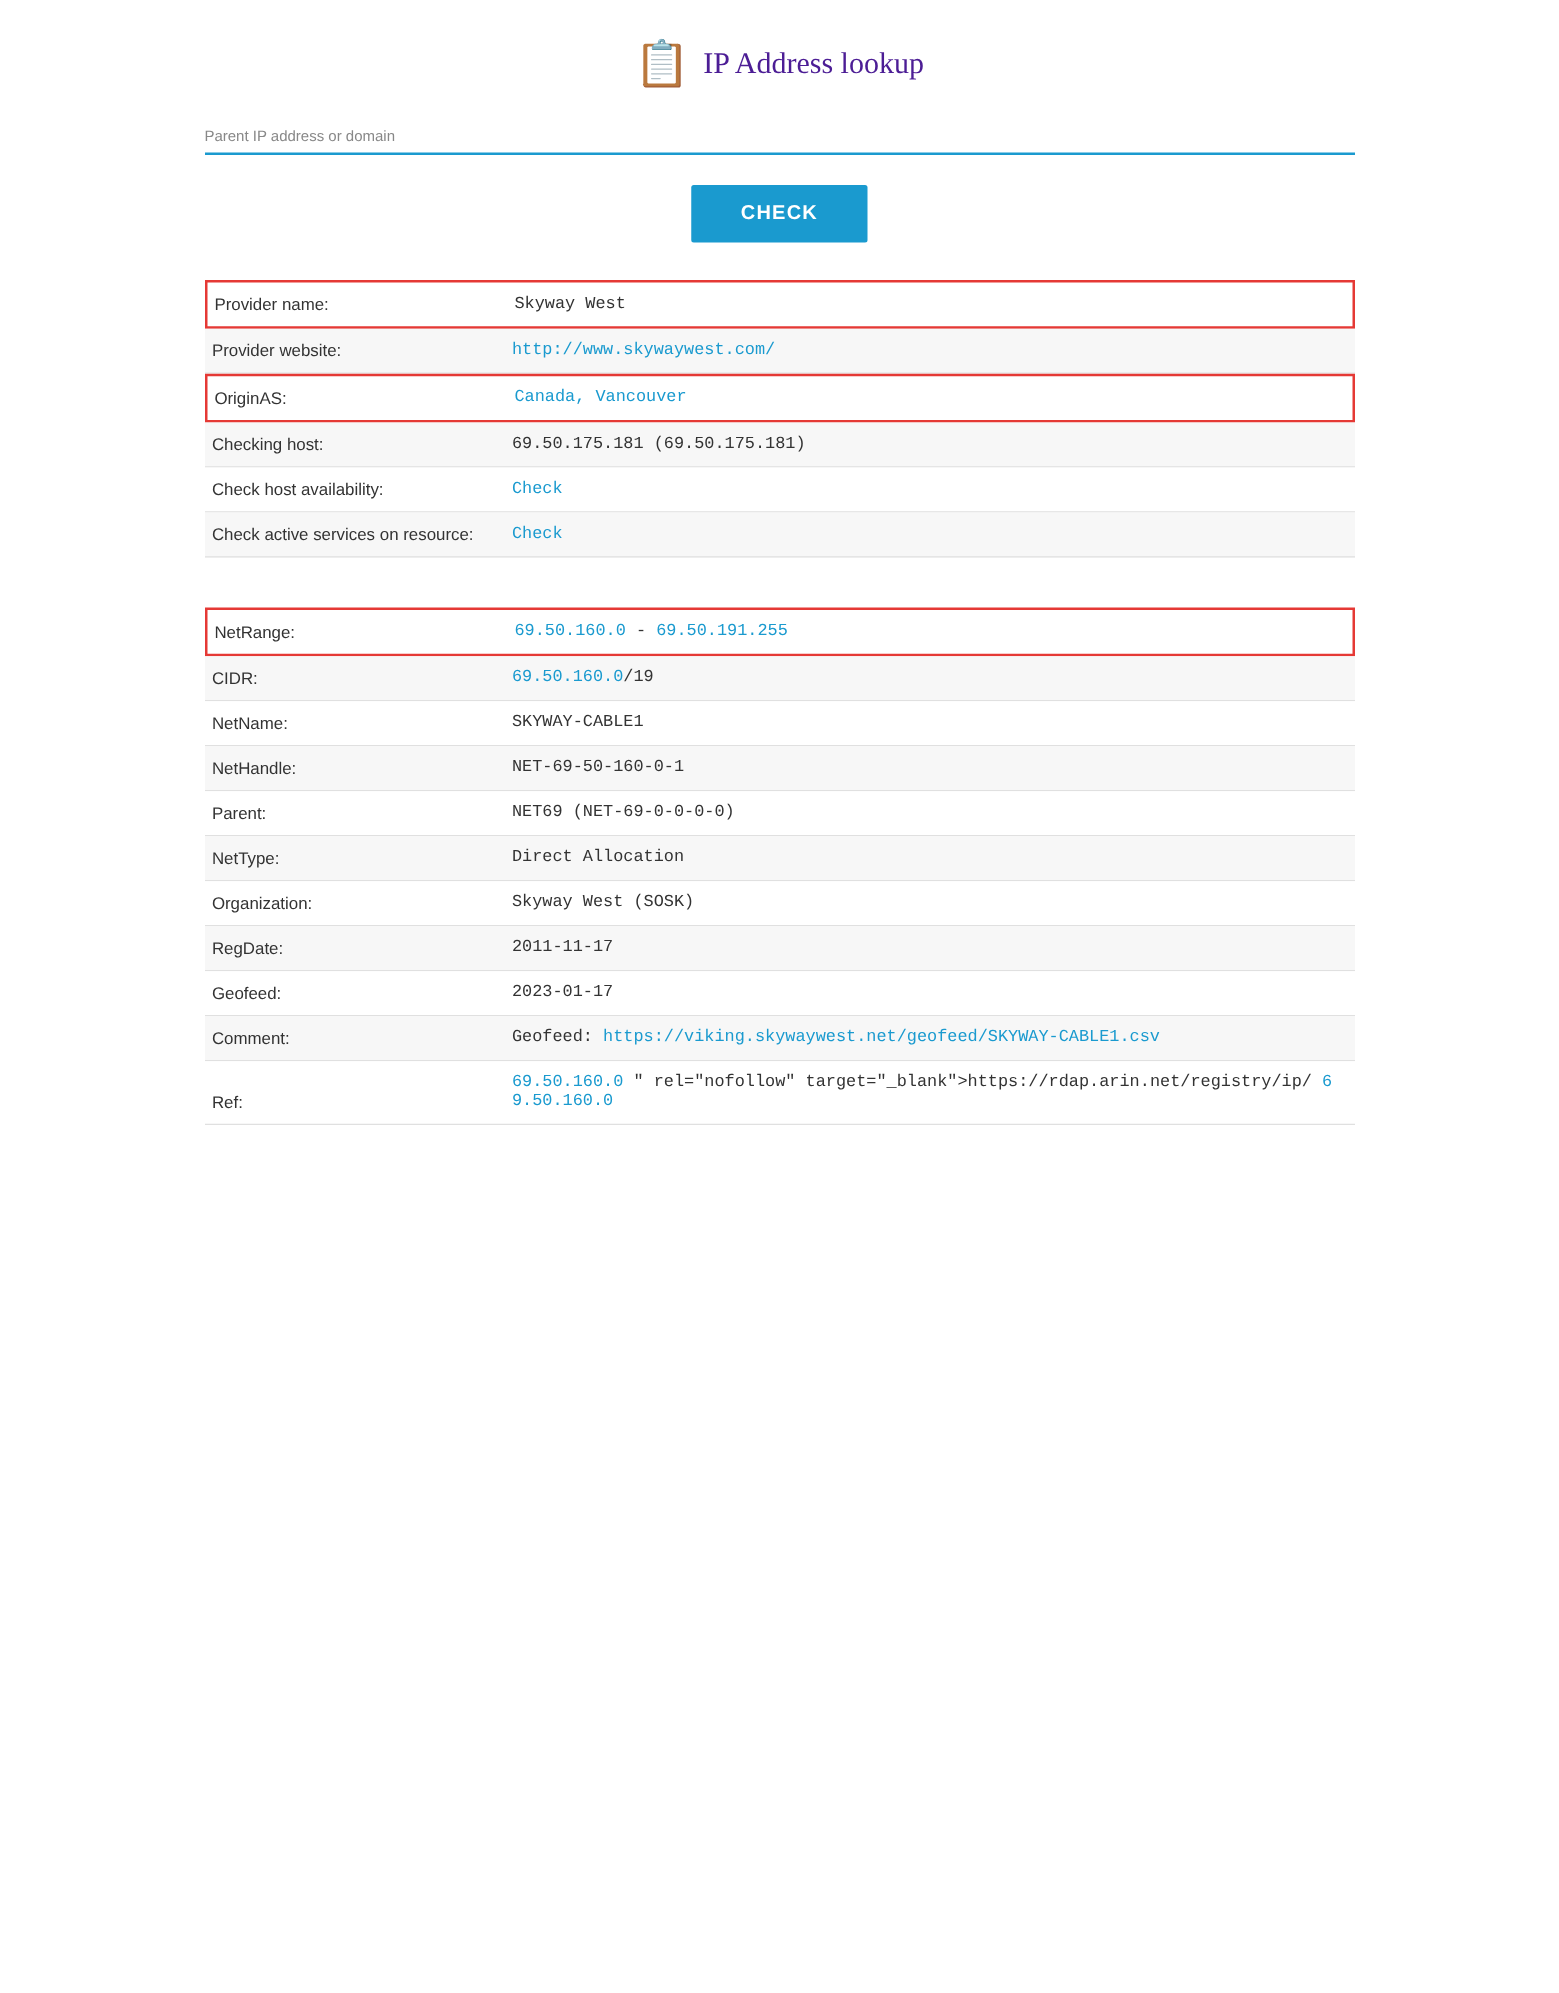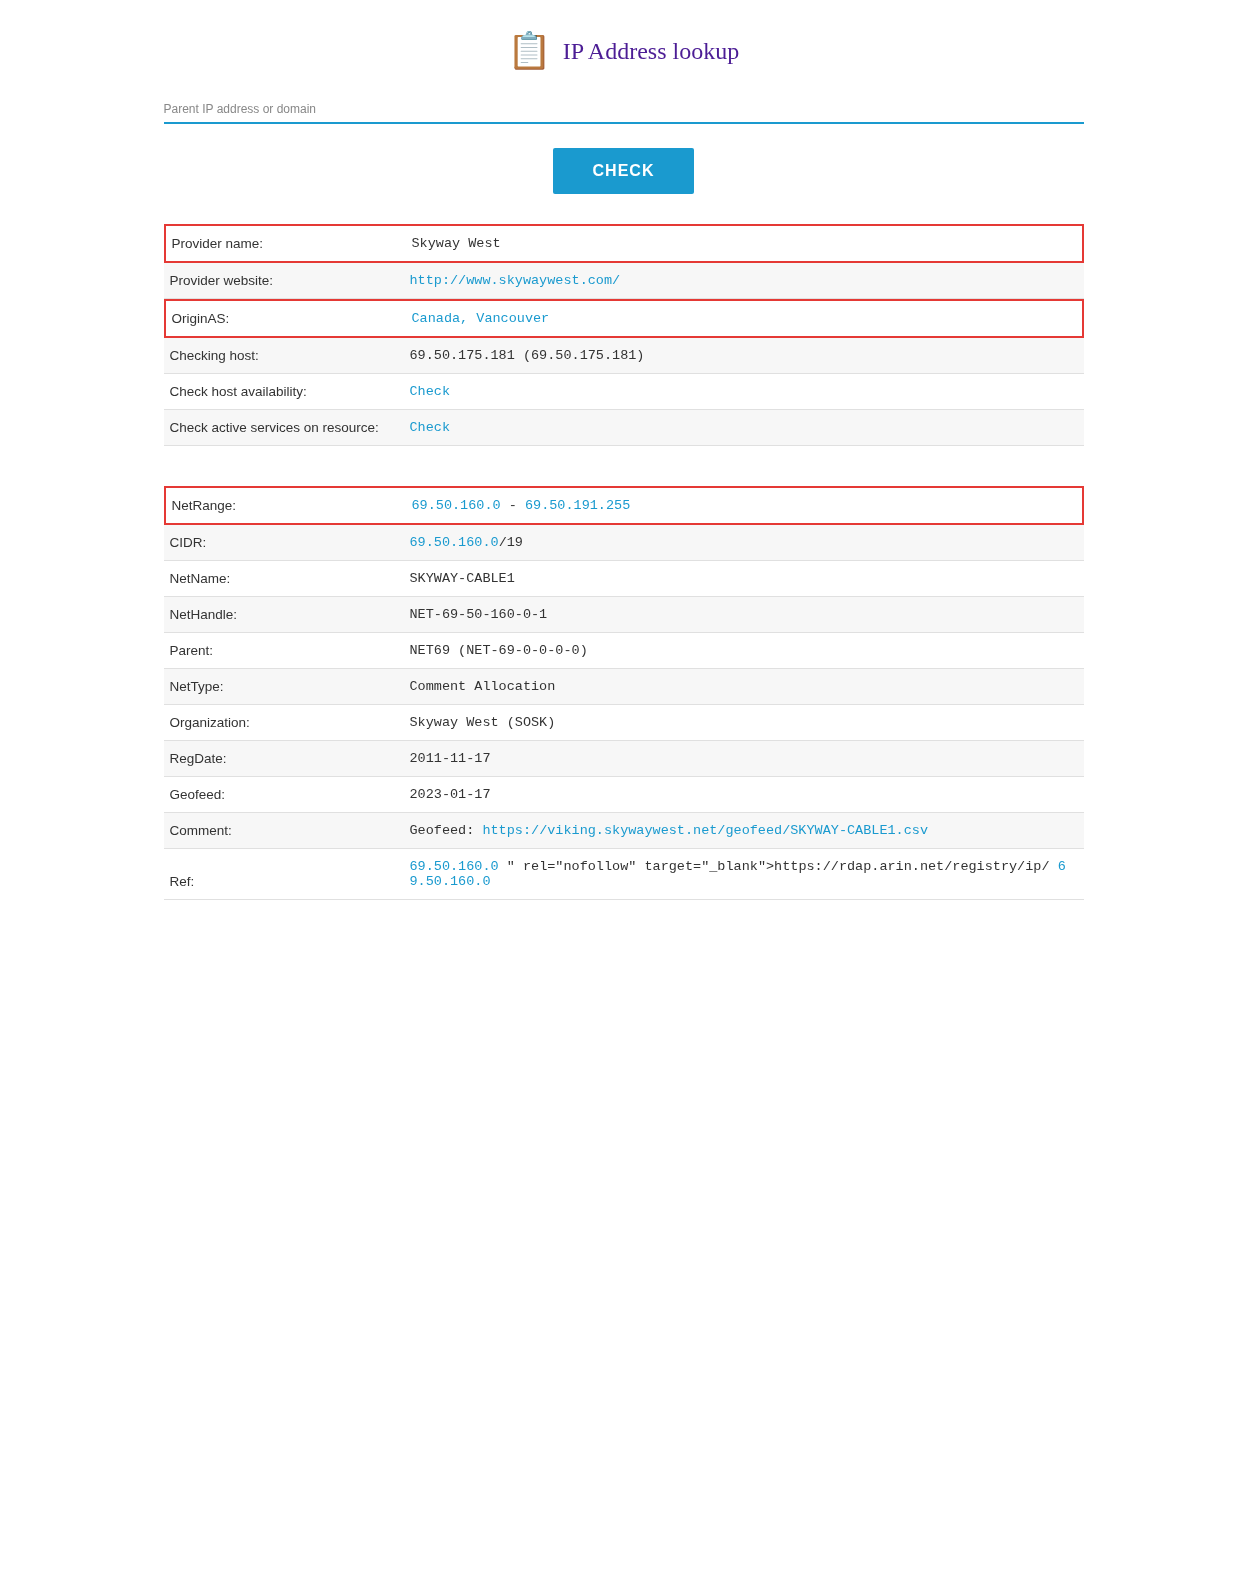--- a/index.html
+++ b/index.html
@@ -198,21 +198,21 @@
     <span class="info-value">NET-69-50-160-0-1</span>
   </div>
 
   <div class="info-row">
     <span class="info-label">Parent:</span>
     <span class="info-value">NET69 (NET-69-0-0-0-0)</span>
   </div>
 
   <div class="info-row">
     <span class="info-label">NetType:</span>
-    <span class="info-value">Comment Allocation</span>
+    <span class="info-value">Direct Allocation</span>
   </div>
 
 
   <div class="info-row">
     <span class="info-label">Organization:</span>
     <span class="info-value">Skyway West (SOSK)</span>
   </div>
 
   <div class="info-row">
     <span class="info-label">RegDate:</span>

